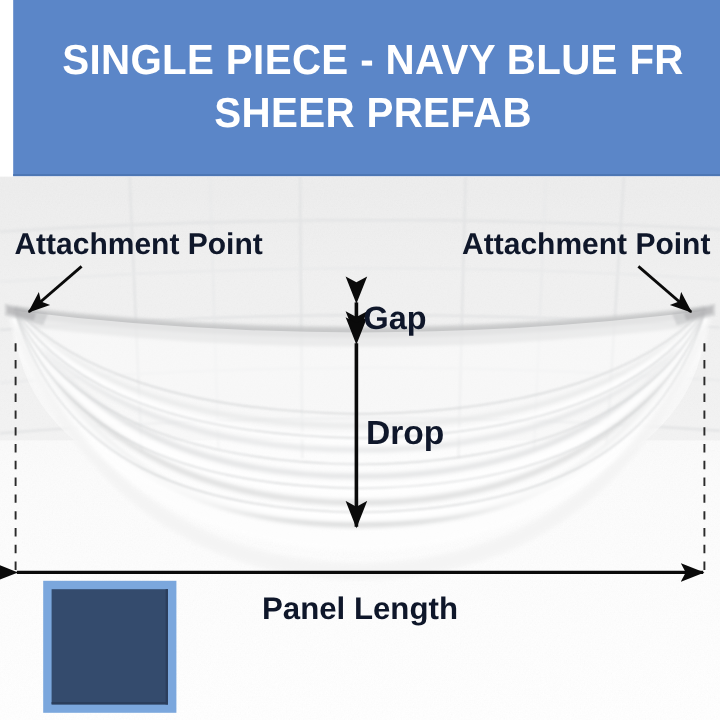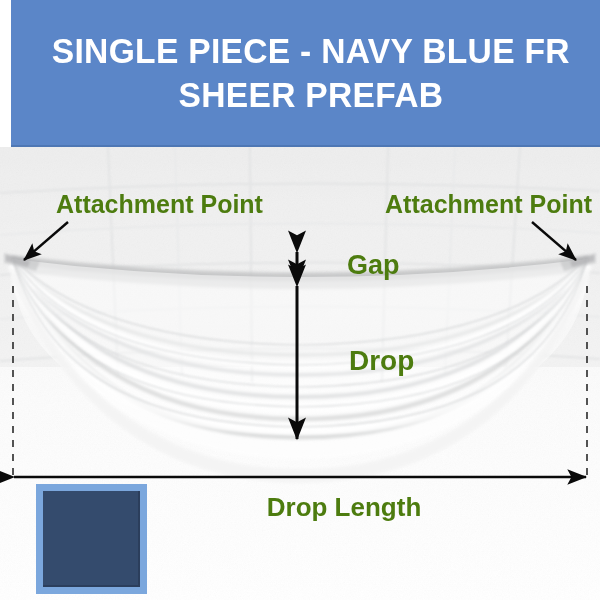--- a/index.html
+++ b/index.html
@@ -70,25 +70,24 @@
     position: absolute;
     left: 0;
     top: 0;
     width: 600px;
     height: 600px;
     pointer-events: none;
   }
 
   .anno-label {
     position: absolute;
-    color: #4d7c0f;
+    color: #0f172a;
     font-family: "Liberation Sans Narrow", "Liberation Sans", sans-serif;
     font-weight: bold;
     white-space: nowrap;
-    margin-left: 44px;
   }
   #label-attach-left {
     left: 12px;
     top: 190px;
     font-size: 25px;
   }
   #label-attach-right {
     right: 8px;
     top: 190px;
     font-size: 25px;
@@ -277,19 +276,19 @@
   </svg>
 
   <div class="anno-label" id="label-attach-left">Attachment Point</div>
 
   <div class="anno-label" id="label-attach-right">Attachment Point</div>
 
   <div class="anno-label" id="label-drop">Drop</div>
 
   <div class="anno-label" id="label-gap">Gap</div>
 
-  <div class="anno-label" id="label-panel-length">Drop Length</div>
+  <div class="anno-label" id="label-panel-length">Panel Length</div>
 
   <div id="color-swatch">
     <div class="swatch-fill"></div>
   </div>
 
 </div>
 
 </body></html>

